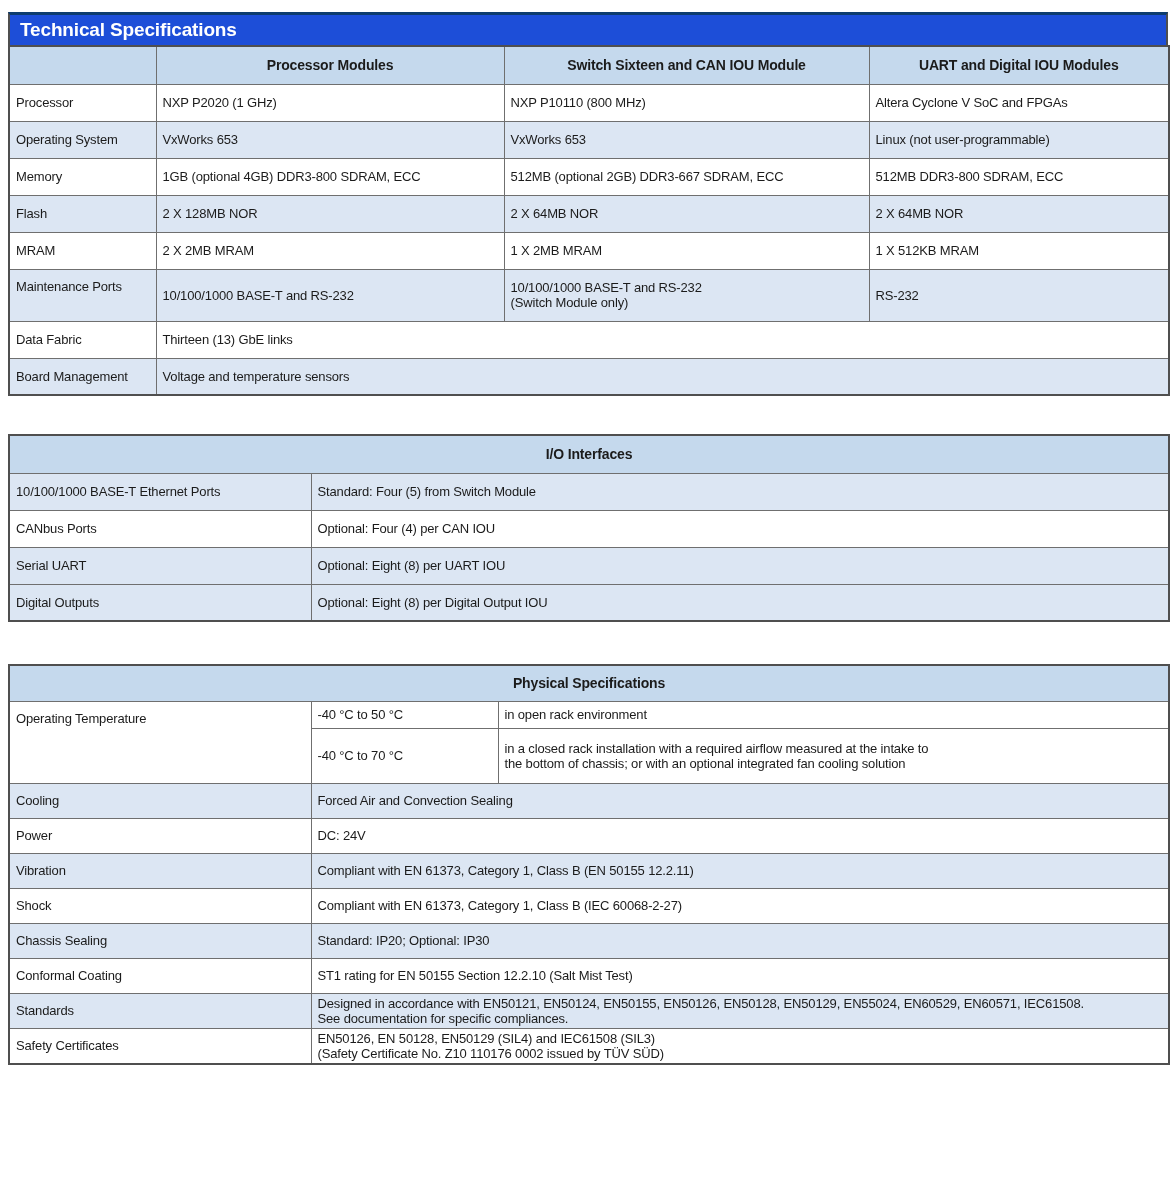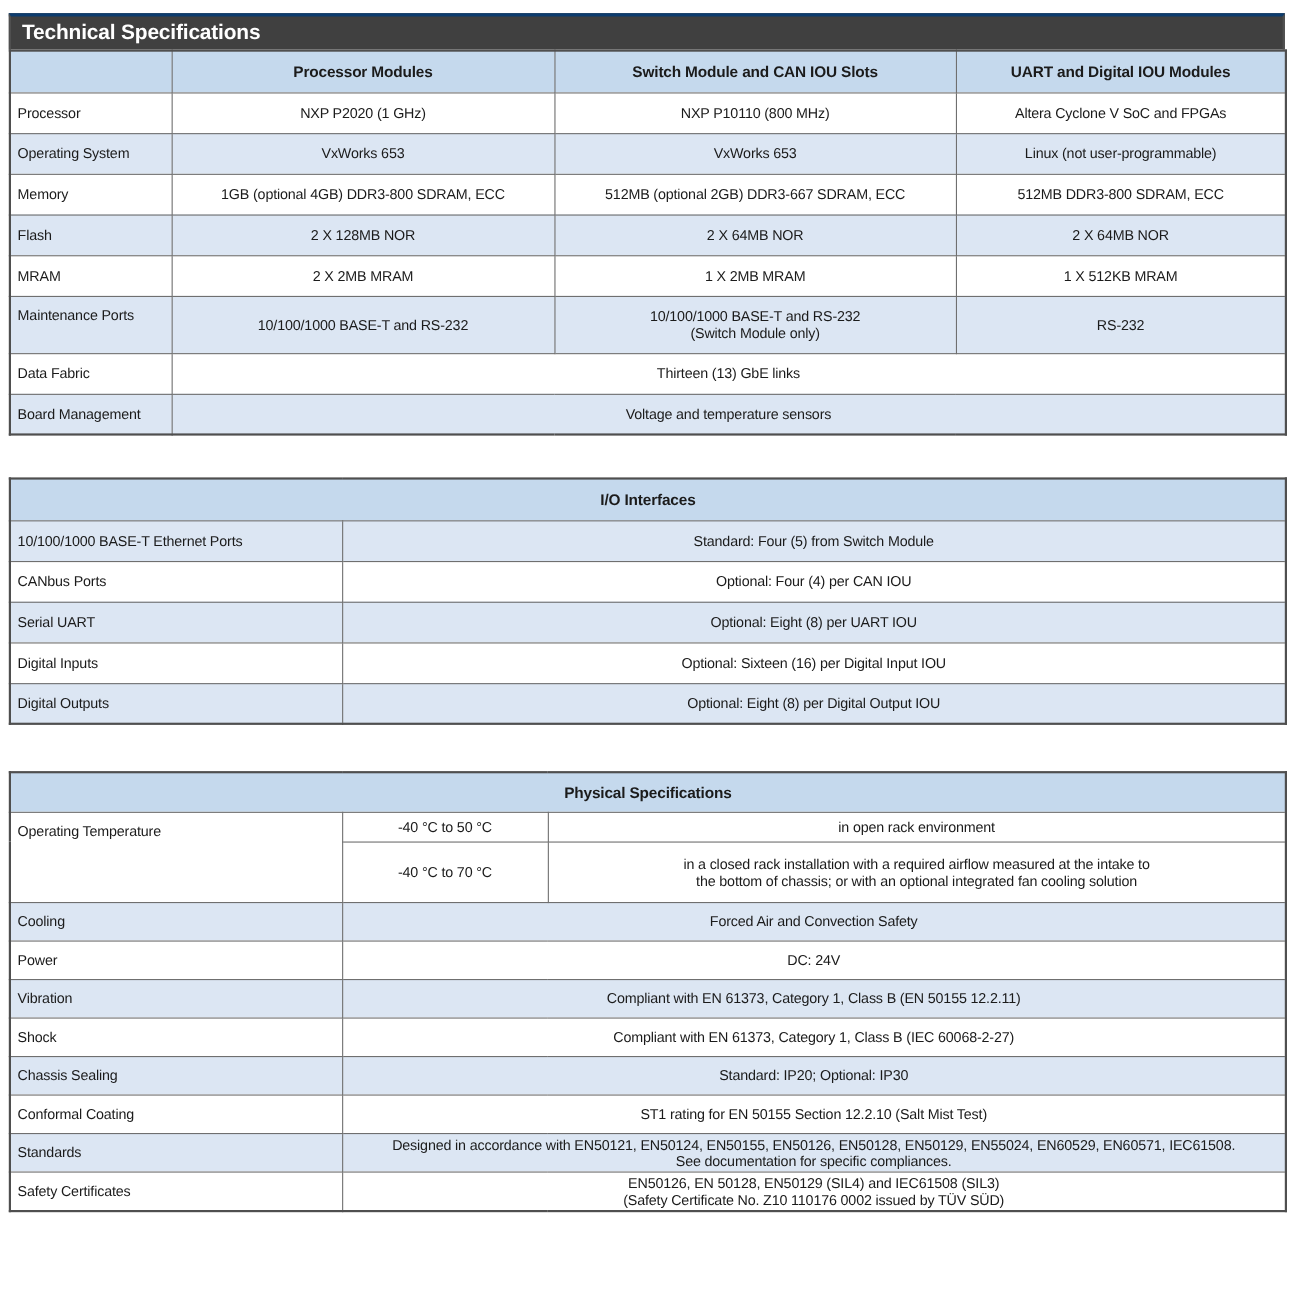--- a/index.html
+++ b/index.html
@@ -10,21 +10,21 @@
     letter-spacing:-0.15px;
   }
   .tbl-wrap{margin-left:8px;width:1160px;box-sizing:border-box;}
   #t1{margin-top:12px;}
   #t2{margin-top:38px;}
   #t3{margin-top:42px;border-radius:29px;}
 
   .title-bar{
     box-sizing:border-box;
     height:33px;
-    background:#404040;
+    background:#1d4ed8;
     border:2px solid #4f4f4f;
     border-top:3px solid #0d3c6e;
     border-bottom:0;
     color:#ffffff;
     font-weight:bold;
     font-size:19px;
     padding:4px 0 0 10px;
   }
 
   table{
@@ -41,21 +41,21 @@
     background:#ffffff;
   }
   tr{height:37px;}
   tr.hdr{height:38px;margin-left:21px;}
   tr.hdr td{background:#C5D9ED;font-weight:bold;font-size:14px;text-align:center;}
   tr.alt td{background:#DCE6F3;}
   tr.tall{height:52px;padding-left:28px;}
   tr.tall2{height:54px;}
 
   .label{text-align:left;}
-  .val{text-align:center;white-space:pre-line;margin-left:48px;}
+  .val{text-align:left;white-space:pre-line;margin-left:48px;}
   .va-top{vertical-align:top;padding-top:9px;}
 
   
   .phys tr{height:35px;}
   .phys tr.hdr{height:36px;}
   .phys tr.sub1{height:27px;}
   .phys tr.sub2{height:55px;}
   .optemp-label{vertical-align:top;padding-top:9px;}
 </style>
 </head>
@@ -67,21 +67,21 @@
     <colgroup>
         <col style="width:147px">
         <col style="width:348px">
         <col style="width:365px">
         <col style="width:300px">
       </colgroup>
     <tbody id="tech-body">
       <tr class="hdr">
         <td></td>
         <td>Processor Modules</td>
-        <td>Switch Module and CAN IOU Slots</td>
+        <td>Switch Sixteen and CAN IOU Module</td>
         <td>UART and Digital IOU Modules</td>
       </tr>
     <tr>
           <td class="label">Processor</td>
           <td class="val">NXP P2020 (1 GHz)</td>
           <td class="val">NXP P10110 (800 MHz)</td>
           <td class="val">Altera Cyclone V SoC and FPGAs</td>
         </tr>
         <tr class="alt">
           <td class="label">Operating System</td>
@@ -140,24 +140,20 @@
           <td class="label">10/100/1000 BASE-T Ethernet Ports</td>
           <td class="val">Standard: Four (5) from Switch Module</td>
         </tr>
         <tr>
           <td class="label">CANbus Ports</td>
           <td class="val">Optional: Four (4) per CAN IOU</td>
         </tr>
         <tr class="alt">
           <td class="label">Serial UART</td>
           <td class="val">Optional: Eight (8) per UART IOU</td>
-        </tr>
-        <tr>
-          <td class="label">Digital Inputs</td>
-          <td class="val">Optional: Sixteen (16) per Digital Input IOU</td>
         </tr>
         <tr class="alt">
           <td class="label">Digital Outputs</td>
           <td class="val">Optional: Eight (8) per Digital Output IOU</td>
         </tr>
       </tbody>
   </table>
 </div>
 
 <div class="tbl-wrap" id="t3">
@@ -176,21 +172,21 @@
         <td class="val">-40 °C to 50 °C</td>
         <td class="val">in open rack environment</td>
       </tr>
       <tr class="sub2">
         <td class="val">-40 °C to 70 °C</td>
         <td class="val">in a closed rack installation with a required airflow measured at the intake to
 the bottom of chassis; or with an optional integrated fan cooling solution</td>
       </tr>
     <tr class="alt">
           <td class="label">Cooling</td>
-          <td class="val" colspan="2">Forced Air and Convection Safety</td>
+          <td class="val" colspan="2">Forced Air and Convection Sealing</td>
         </tr>
         <tr>
           <td class="label">Power</td>
           <td class="val" colspan="2">DC: 24V</td>
         </tr>
         <tr class="alt">
           <td class="label">Vibration</td>
           <td class="val" colspan="2">Compliant with EN 61373, Category 1, Class B (EN 50155 12.2.11)</td>
         </tr>
         <tr>

